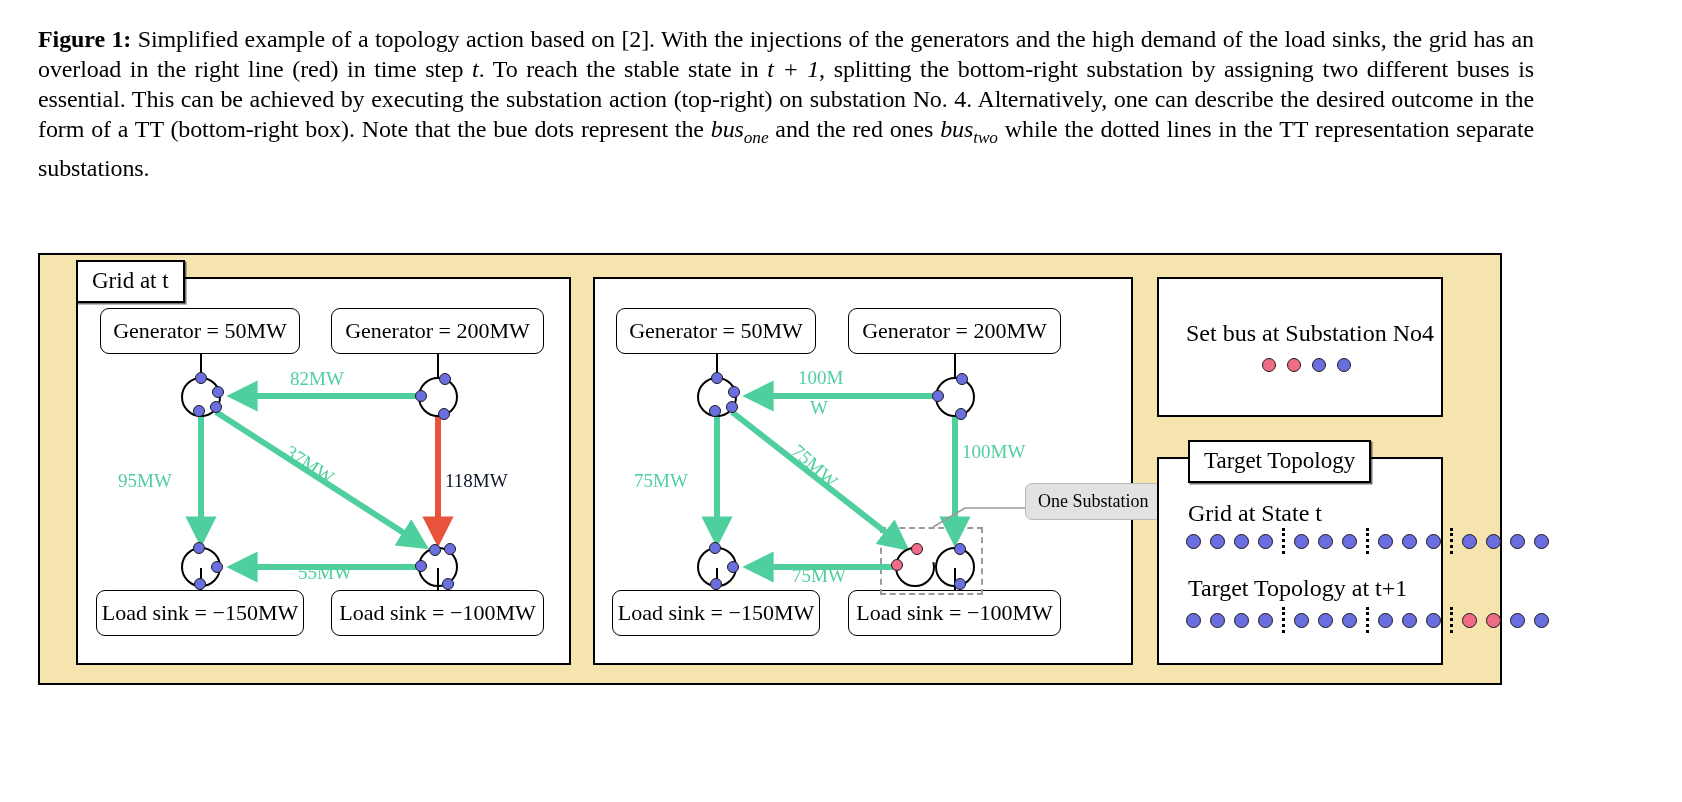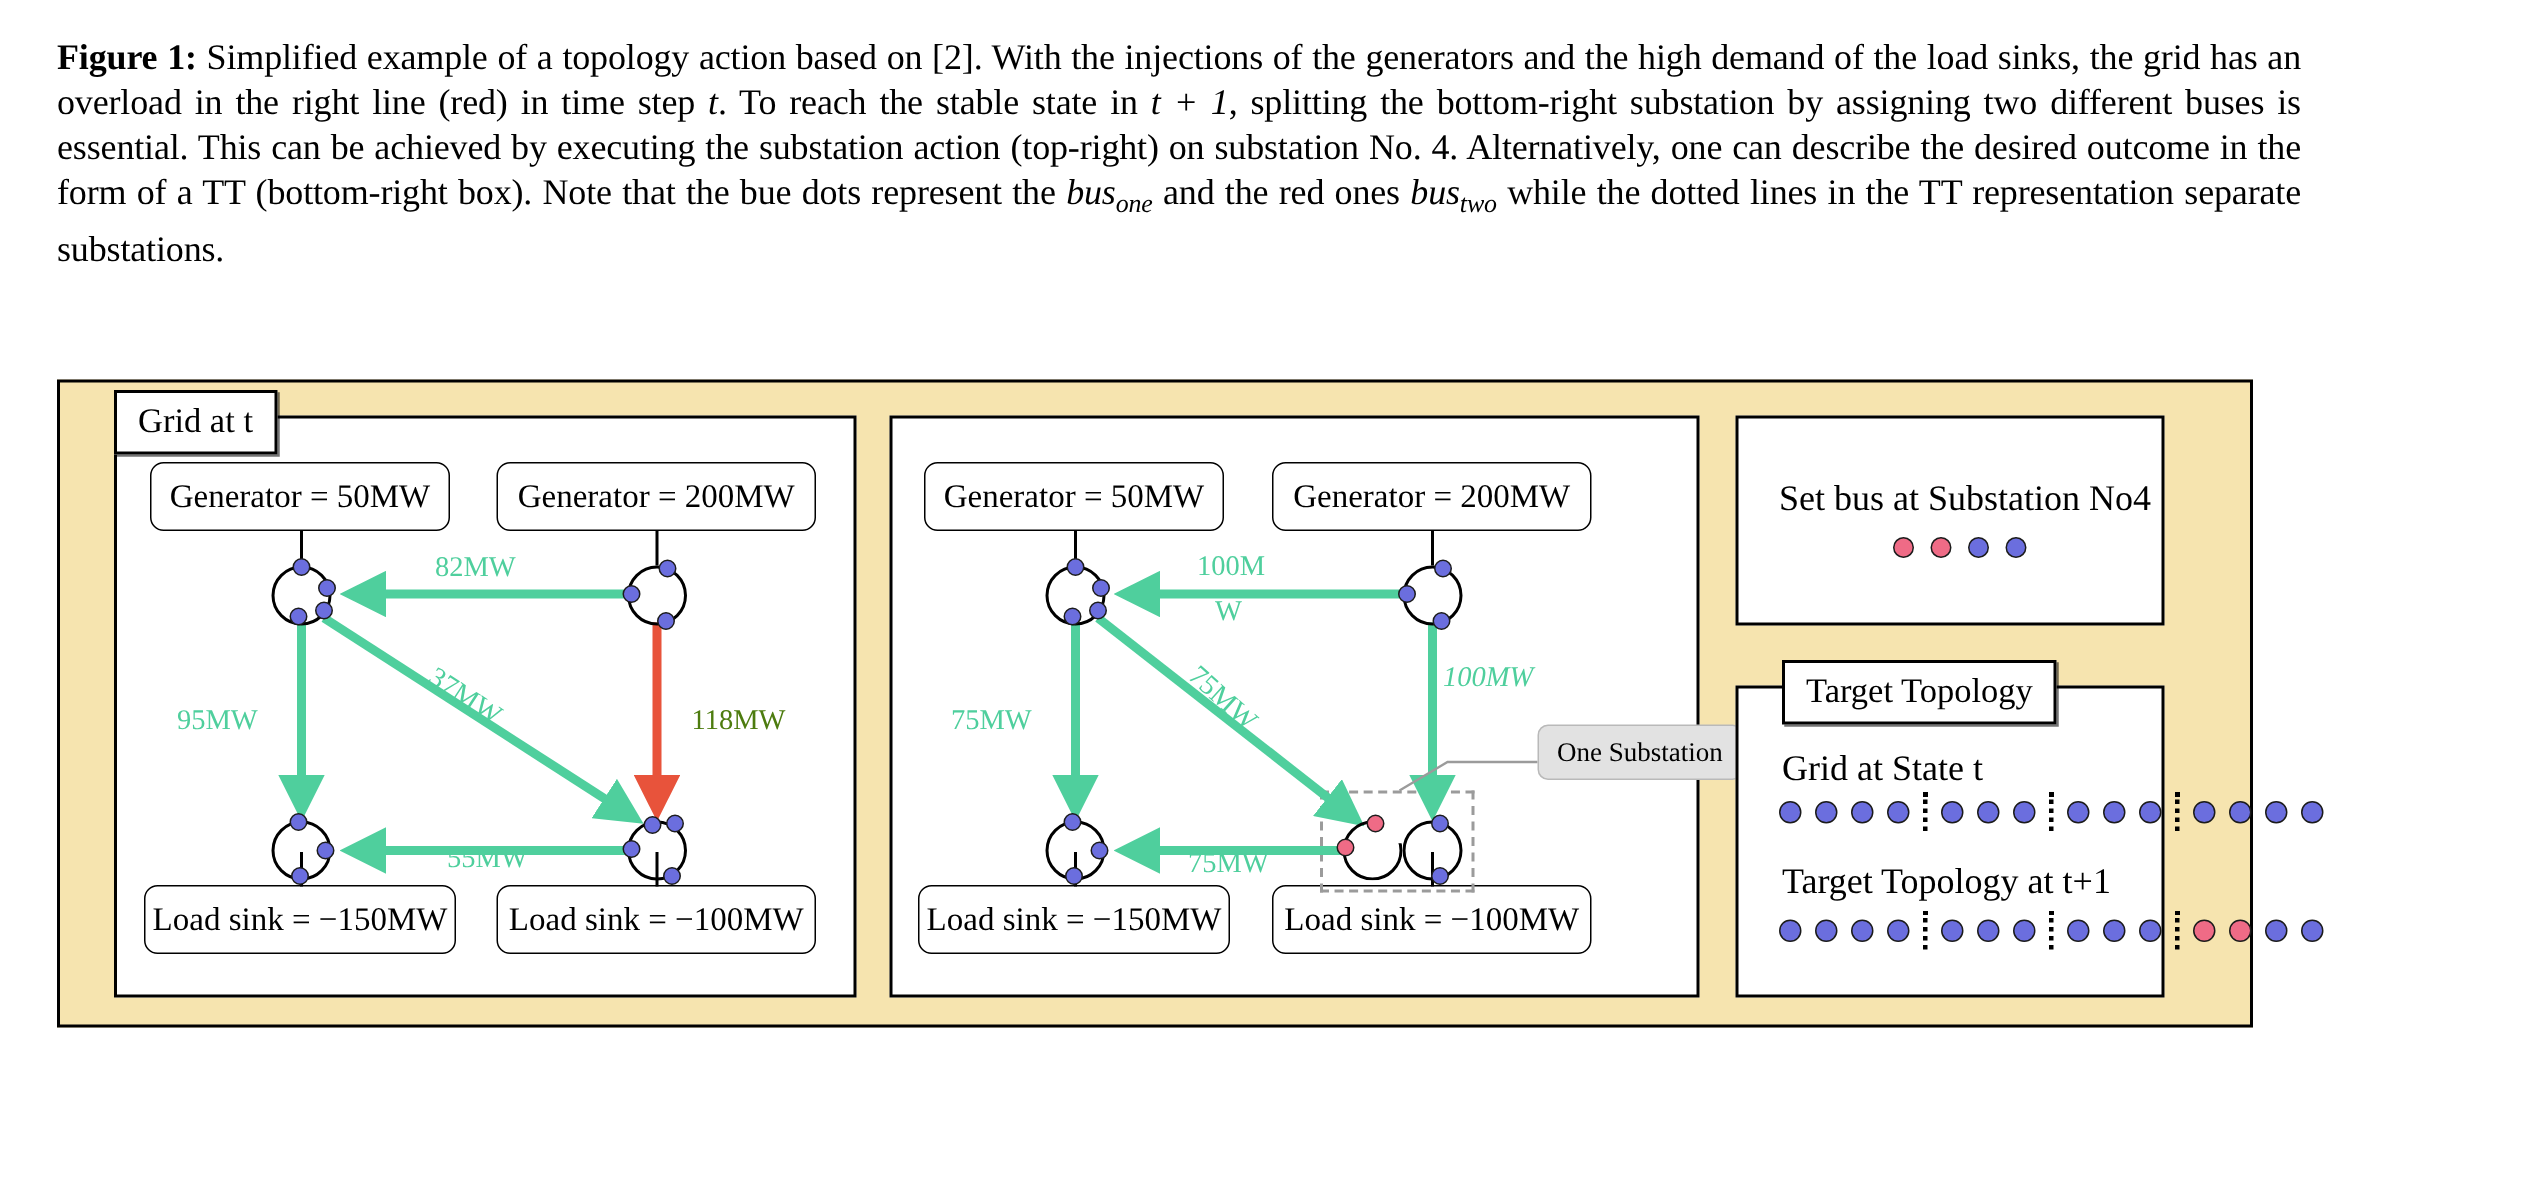--- a/index.html
+++ b/index.html
@@ -73,21 +73,21 @@
   }
   .dot.blue{background:#6b6ede;}
   .dot.red{background:#ef6b86;}
 
   
   .stem{position:absolute;background:#000;width:1.8px;}
 
   
   .flow{position:absolute;font-size:19px;white-space:nowrap;}
   .flow.green{color:#4fcf9d;}
-  .flow.red{color:#4d7c0f;margin-left:16px;}
+  .flow.red{color:#0f172a;}
   .flow.rot{transform-origin:left top;}
 
   
   .dashbox{
     position:absolute;border:2px dashed #9b9b9b;box-sizing:border-box;
     background:transparent;
   }
   
   .callout{
     position:absolute;background:#e2e2e2;border:1px solid #b9b9b9;
@@ -264,21 +264,21 @@
 
   <div class="node" style="left:895px;top:292px;">
     <div class="ring"></div>
     <div class="dot blue" style="left:19px;top:-4px;"></div>
     <div class="dot blue" style="left:19px;top:31px;"></div>
   </div>
 
   <div class="flow green" style="left:758px;top:112px;">100M</div>
   <div class="flow green" style="left:770px;top:142px;">W</div>
   <div class="flow green" style="left:594px;top:215px;">75MW</div>
-  <div class="flow green" style="left:922px;top:186px;font-style:italic;">100MW</div>
+  <div class="flow green" style="left:922px;top:186px;">100MW</div>
   <div class="flow green" style="left:752px;top:310px;">75MW</div>
   <div class="flow green rot" style="left:762px;top:185px;transform:rotate(42deg);">75MW</div>
 
   <div class="callout" style="left:985px;top:228px;">One Substation</div>
 
   <div class="panel" id="panelAction"></div>
   <div class="smalltext" style="left:1146px;top:65px;">Set bus at  Substation No4</div>
   <div class="actdots" style="left:1222px;top:103px;">
     <div class="bigdot red"></div>
     <div class="bigdot red"></div>

